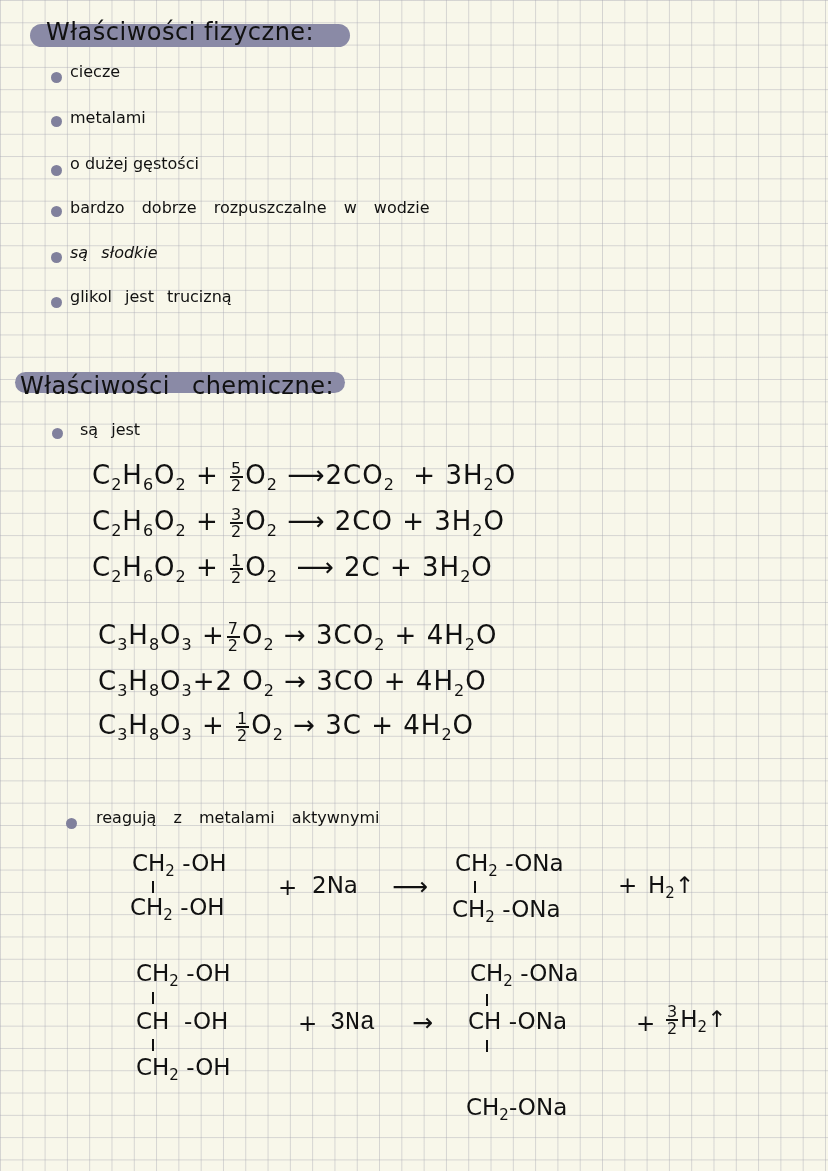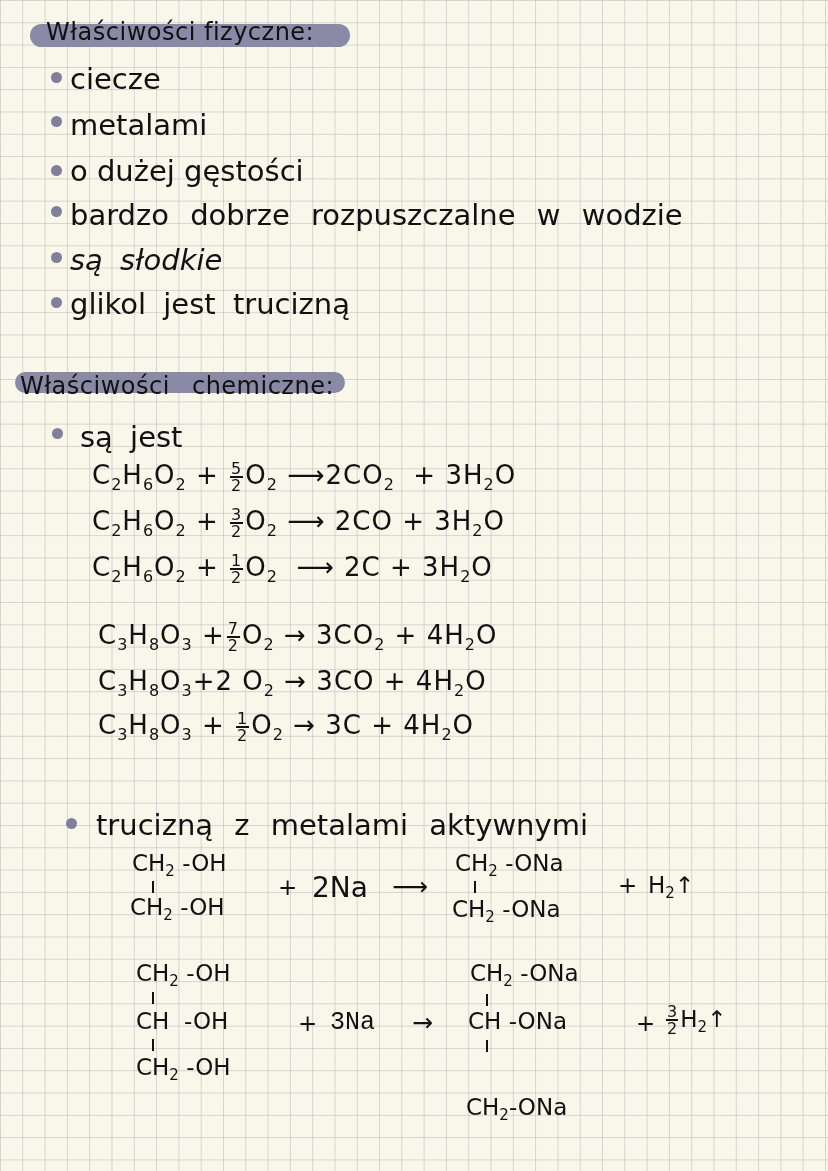--- a/index.html
+++ b/index.html
@@ -19,21 +19,21 @@
   }
   .heading {
     position: absolute; font-size: 24px; letter-spacing: 0.5px; color: #111;
     white-space: nowrap;
   }
   .bullet {
     position: absolute; width: 11px; height: 11px; border-radius: 50%;
     background: #80809c;
   }
   .txt {
-    position: absolute; font-size: 29px; white-space: nowrap; color: #111;
+    position: absolute; font-size: 16px; white-space: nowrap; color: #111;
   }
   .eq {
     position: absolute; font-size: 26px; white-space: nowrap; color: #111;
     letter-spacing: 1px;
   }
   .eq sub { font-size: 16px; vertical-align: -6px; }
   .frac {
     display: inline-flex; flex-direction: column; align-items: center;
     vertical-align: middle; font-size: 16px; line-height: 15px; margin: 0 2px;
   }
@@ -143,33 +143,33 @@
       <span class="num">1</span>
       <span>2</span>
     </span><span>O</span><sub>2</sub>
   <span>→</span>
   <span>3C</span>
   <span>+</span>
   <span>4H</span><sub>2</sub><span>O</span>
 </div>
 
 <div class="bullet" style="left:66px;top:818px;"></div>
-<div class="txt" style="left:96px;top:808px;word-spacing:12px;">trucizną z metalami aktywnymi</div>
+<div class="txt" style="left:96px;top:808px;word-spacing:12px;">reagują z metalami aktywnymi</div>
 
 <div>
   <div class="struct" style="left:132px;top:852px;">
     <span>CH</span><sub>2</sub> <span>-OH</span>
   </div>
   <div class="bond" style="left:152px;top:881px;"></div>
   <div class="struct" style="left:130px;top:896px;">
     <span>CH</span><sub>2</sub> <span>-OH</span>
   </div>
 
   <div class="struct" style="left:278px;top:876px;">+</div>
-  <div class="struct" style="left:312px;top:874px;font-size:28px;">2Na</div>
+  <div class="struct" style="left:312px;top:874px;font-size:23px;">2Na</div>
   <div class="struct" style="left:392px;top:874px;font-size:25px;">⟶</div>
 
   <div class="struct" style="left:455px;top:852px;">
     <span>CH</span><sub>2</sub> <span>-ONa</span>
   </div>
   <div class="bond" style="left:474px;top:881px;"></div>
   <div class="struct" style="left:452px;top:898px;">
     <span>CH</span><sub>2</sub> <span>-ONa</span>
   </div>
 

